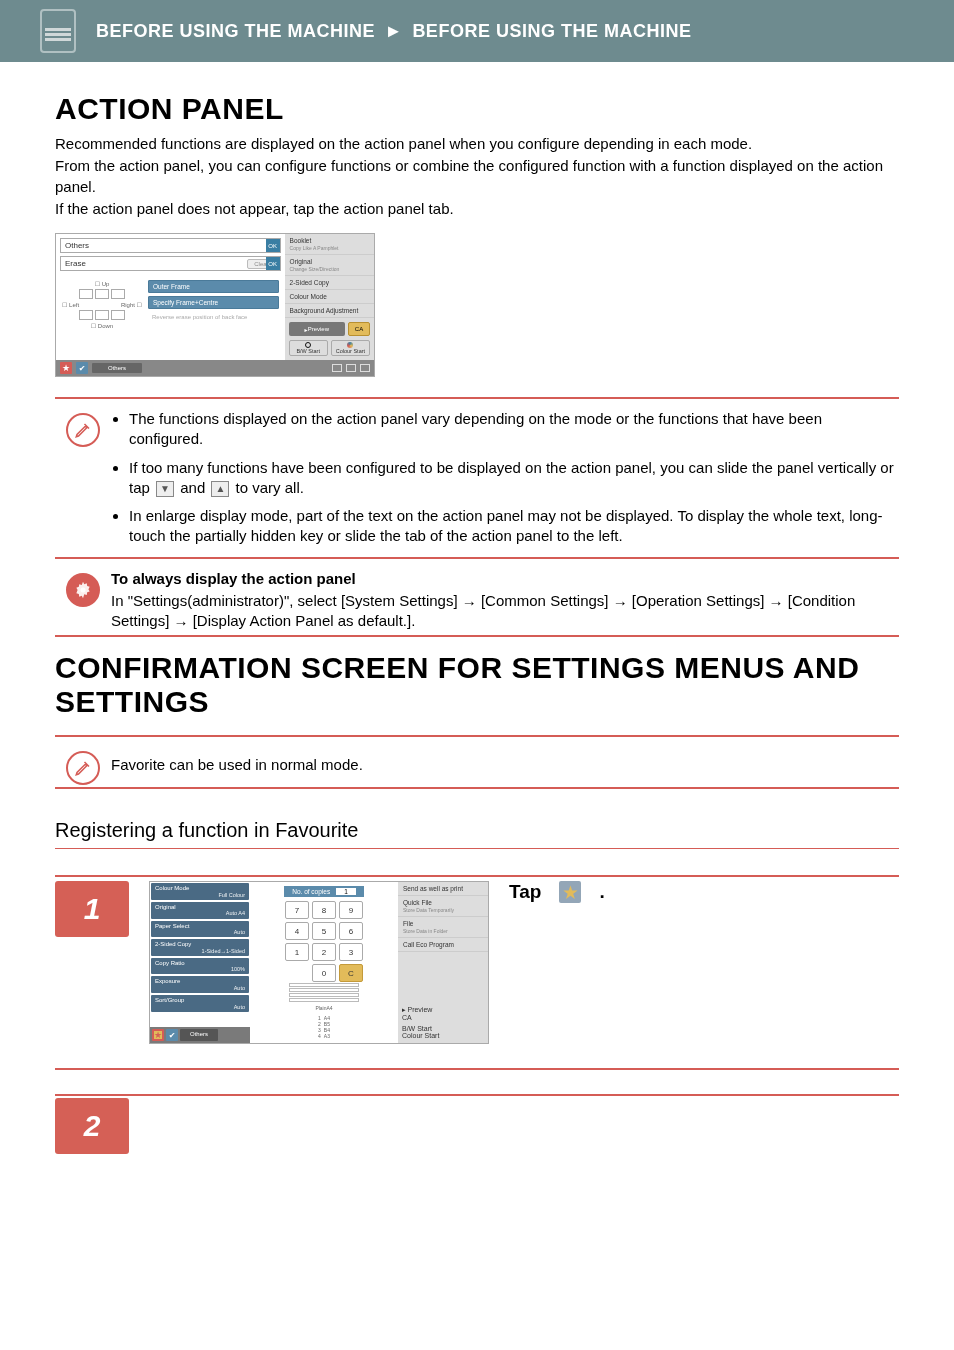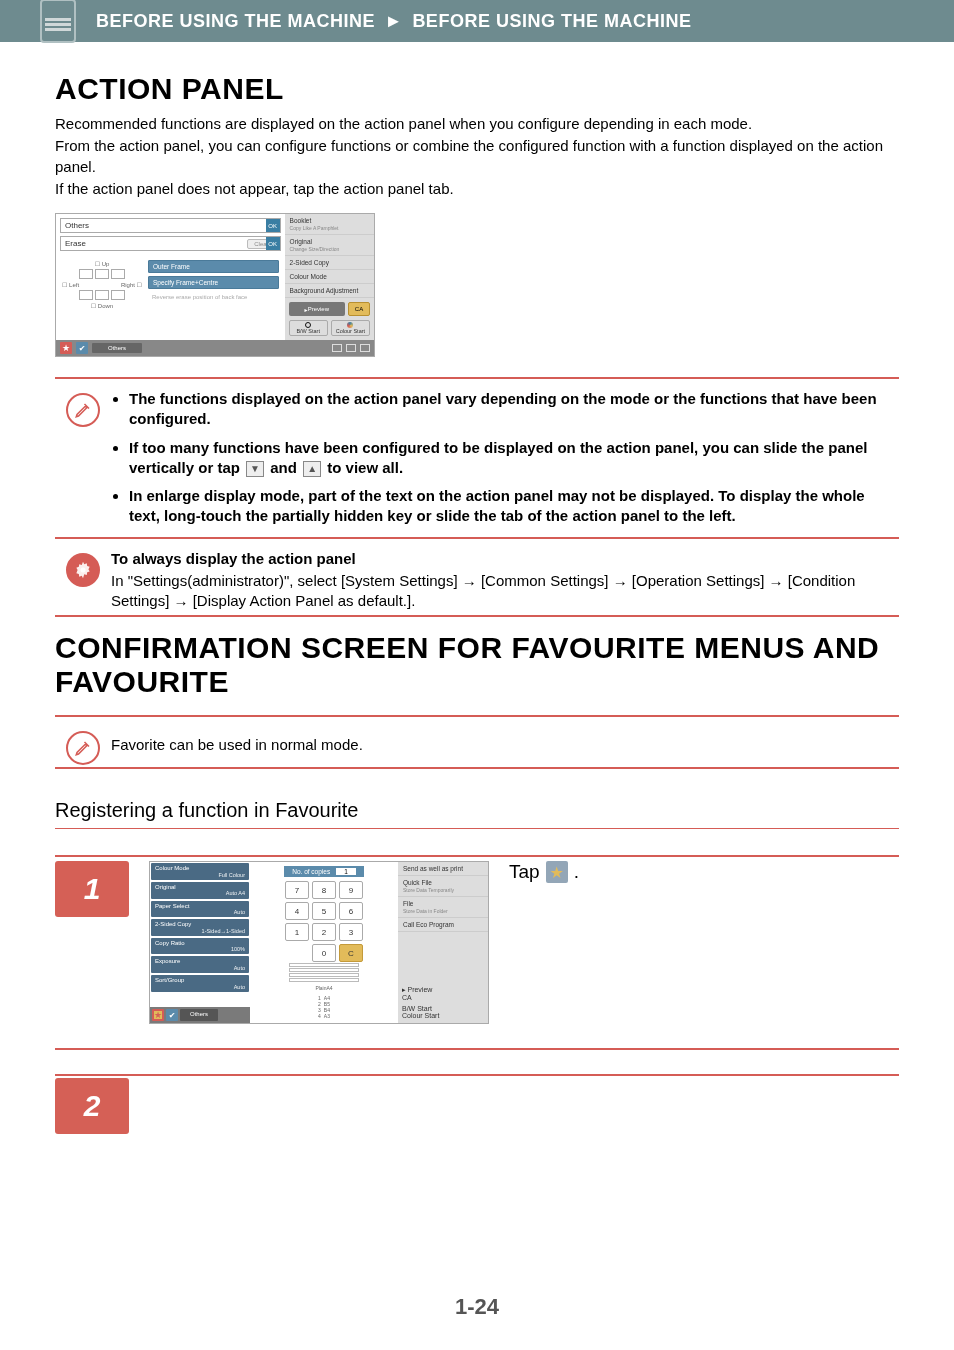--- a/index.html
+++ b/index.html
@@ -1,20 +1,20 @@
 <!DOCTYPE html>
 <html><head>
 <meta charset="utf-8">
 <style>
   * { box-sizing: border-box; margin: 0; padding: 0; }
   html, body { width: 954px; font-family: Arial, Helvetica, sans-serif; font-size: 15px; color: #000; background: #fff; }
   .page { width: 954px; min-height: 1350px; position: relative; padding-bottom: 60px; }
 
   
-  .header { display: flex; align-items: center; height: 42px; padding: 0 20px 0 40px; background: #6e8b8f; color: #fff; font-weight: bold; }
+  .header { display: flex; align-items: center; height: 62px; padding: 0 20px 0 40px; background: #6e8b8f; color: #fff; font-weight: bold; }
   .header .doc-icon { width: 36px; height: 44px; border: 2px solid #b0c0c2; border-radius: 4px; margin-right: 20px; display: flex; align-items: flex-end; background: #6e8b8f; padding: 3px; }
   .header .doc-icon .inner { width: 100%; height: 60%; display: flex; flex-direction: column; gap: 2px; }
   .header .doc-icon .line { height: 3px; background: #d0d8d9; }
   .breadcrumb-sep { margin: 0 4px; }
   .header-text { font-size: 18px; letter-spacing: .5px; }
 
   .content { padding: 30px 55px 0 55px; }
   h1 { font-size: 30px; font-weight: bold; margin-bottom: 8px; letter-spacing: .5px; }
   h2 { font-size: 20px; font-weight: normal; margin-top: 30px; margin-bottom: 6px; }
   p { line-height: 1.35; margin-bottom: 2px; }
@@ -54,30 +54,30 @@
   .mock1 .mini{width:10px;height:8px;border:1px solid #ddd;}
 
   
   .note-row { display:flex; margin-top:10px; }
   .note-icon-wrap { flex: 0 0 56px; display:flex; justify-content:center; align-items:flex-start; padding-top:4px;}
   .note-icon { width:34px; height:34px; border-radius:50%; border:2px solid #d55c56; display:flex; align-items:center; justify-content:center; }
   .note-icon.pencil svg { width:18px;height:18px; }
   .note-icon.gear { background:#d55c56; border-color:#d55c56; }
   .note-icon.gear svg{ width:20px;height:20px; }
   .note-body { flex:1; }
-  .note-body ul { list-style: disc outside; padding-left: 18px; font-weight: bold; }
+  .note-body ul { list-style: disc outside; padding-left: 18px; }
   .note-body li { margin-bottom: 8px; line-height:1.35; }
   .inline-btn { display:inline-flex; width:18px; height:16px; border:1px solid #888; background:#eee; align-items:center; justify-content:center; font-size:10px; color:#555; vertical-align:middle; margin:0 2px;}
   .note-body strong { font-weight:bold; }
 
   
   .step-row { display:flex; align-items:flex-start; gap:20px; margin-top:4px; }
   .step-num { flex: 0 0 74px; height:56px; background:#d56056; display:flex; align-items:center; justify-content:center; color:#fff; font-size:30px; font-weight:bold; font-style:italic; border-radius:3px;}
   .step-mock { flex: 0 0 340px; }
-  .step-text { flex:1; font-size:19px; font-weight:normal; display:flex; align-items:flex-end; gap:6px; }
+  .step-text { flex:1; font-size:19px; font-weight:bold; display:flex; align-items:flex-end; gap:18px; }
   .star-inline-wrap { display:inline-flex; width:22px; height:22px; background:#93a6b7; align-items:center; justify-content:center; border-radius:2px;}
   .star-inline-wrap .s{color:#e2bb5a; font-size:16px;}
 
   
   .mock2 { width:340px; border:1px solid #aaa; font-size:7px; color:#333; display:flex;}
   .mock2 .left{width:100px; display:flex;flex-direction:column;}
   .mock2 .mid{flex:1;display:flex;flex-direction:column;align-items:center;padding:4px;}
   .mock2 .right{width:90px;background:#ddd;display:flex;flex-direction:column;}
   .mock2 .tile{background:#4a6a84;color:#fff;padding:2px 4px;font-size:6px;margin:1px;border-radius:1px;display:flex;flex-direction:column;line-height:1.1;}
   .mock2 .tile .sub{font-size:5.5px;text-align:right;opacity:.9;}
@@ -214,21 +214,21 @@
         <div class="note-icon pencil">
           <svg viewBox="0 0 24 24">
               <path fill="none" stroke="#d55c56" stroke-width="2" d="M3 21l3-1 11-11-2-2L4 18l-1 3zM15 6l3 3M14 4l6 6"></path>
             </svg>
         </div>
       </div>
       <div class="note-body">
         <ul>
           <li>The functions displayed on the action panel vary depending on the mode or the functions that have been configured.</li>
           <li>
-            <span>If too many functions have been configured to be displayed on the action panel, you can slide the panel vertically or tap </span><span class="inline-btn">▼</span><span> and </span><span class="inline-btn">▲</span><span> to view all.</span>
+            <span>If too many functions have been configured to be displayed on the action panel, you can slide the panel vertically or tap </span><span class="inline-btn">▼</span><span> and </span><span class="inline-btn">▲</span><span> to vary all.</span>
           </li>
           <li>In enlarge display mode, part of the text on the action panel may not be displayed. To display the whole text, long-touch the partially hidden key or slide the tab of the action panel to the left.</li>
         </ul>
       </div>
     </div>
     <hr class="divider">
 
     <div class="note-row">
       <div class="note-icon-wrap">
         <div class="note-icon gear">
@@ -238,21 +238,21 @@
             </svg>
         </div>
       </div>
       <div class="note-body">
         <p><strong>To always display the action panel</strong></p>
         <p>In "Settings(administrator)", select [System Settings] →  [Common Settings] → [Operation Settings] → [Condition Settings] → [Display Action Panel as default.].</p>
       </div>
     </div>
     <hr class="divider">
 
-    <h1 style="margin-top:14px;">CONFIRMATION SCREEN FOR FAVOURITE MENUS AND FAVOURITE</h1>
+    <h1 style="margin-top:14px;">CONFIRMATION SCREEN FOR SETTINGS MENUS AND SETTINGS</h1>
 
     <hr class="divider" style="margin-top:16px;">
     <div class="note-row">
       <div class="note-icon-wrap">
         <div class="note-icon pencil">
           <svg viewBox="0 0 24 24">
               <path fill="none" stroke="#d55c56" stroke-width="2" d="M3 21l3-1 11-11-2-2L4 18l-1 3zM15 6l3 3M14 4l6 6"></path>
             </svg>
         </div>
       </div>
@@ -393,14 +393,13 @@
     <hr class="divider" style="margin-top:24px;">
     <div class="gap"></div>
     <hr class="divider">
 
     <div class="step-row simple" style="margin-top:0;">
       <div class="step-num">2</div>
     </div>
 
   </div>
 
-  <div class="page-num">1-24</div>
 </div>
 
 </body></html>

